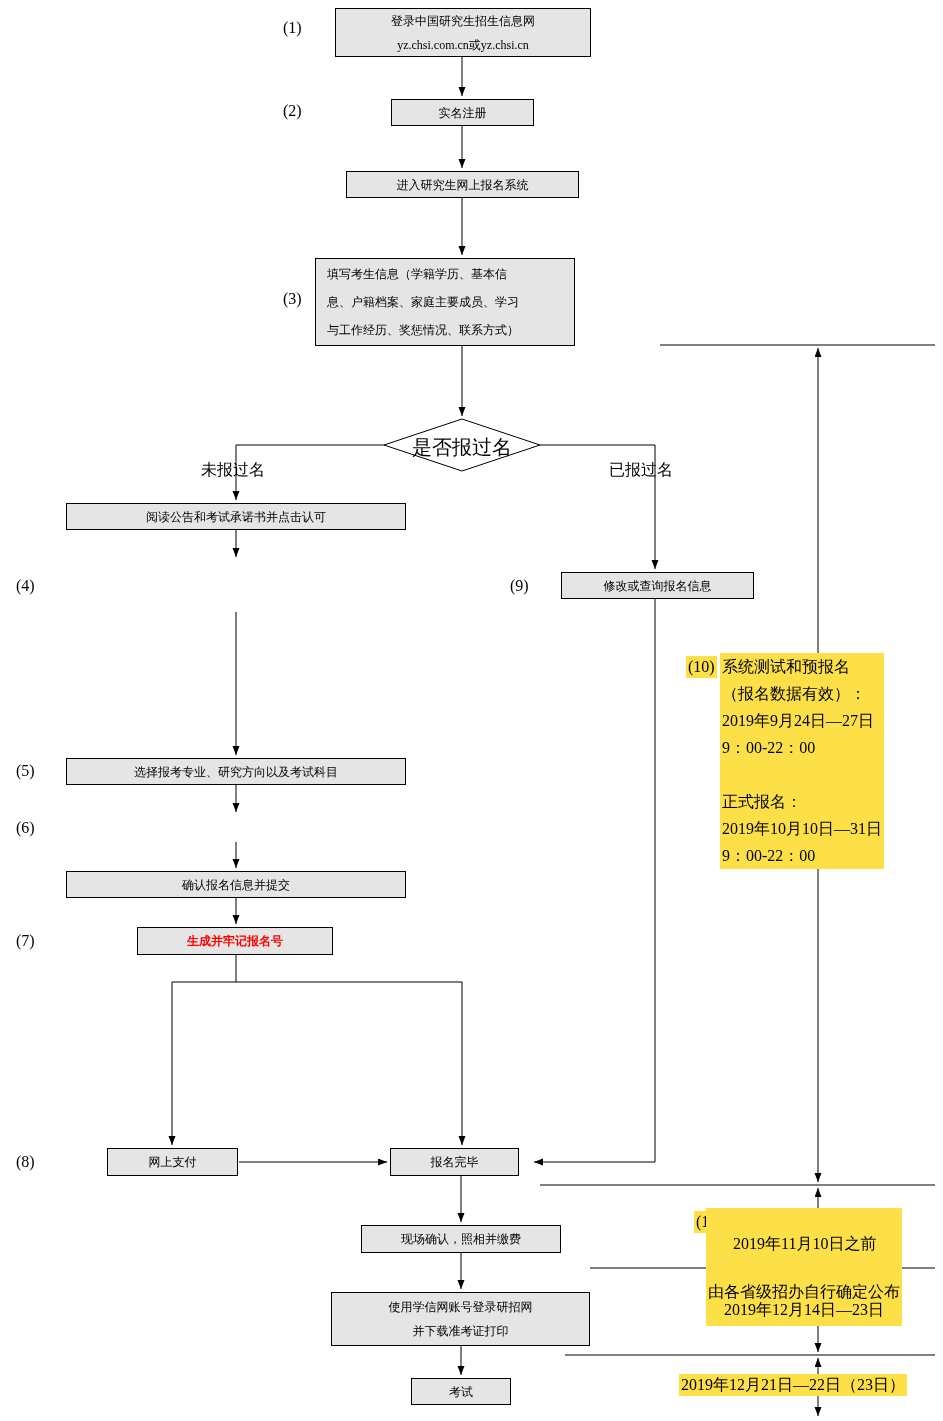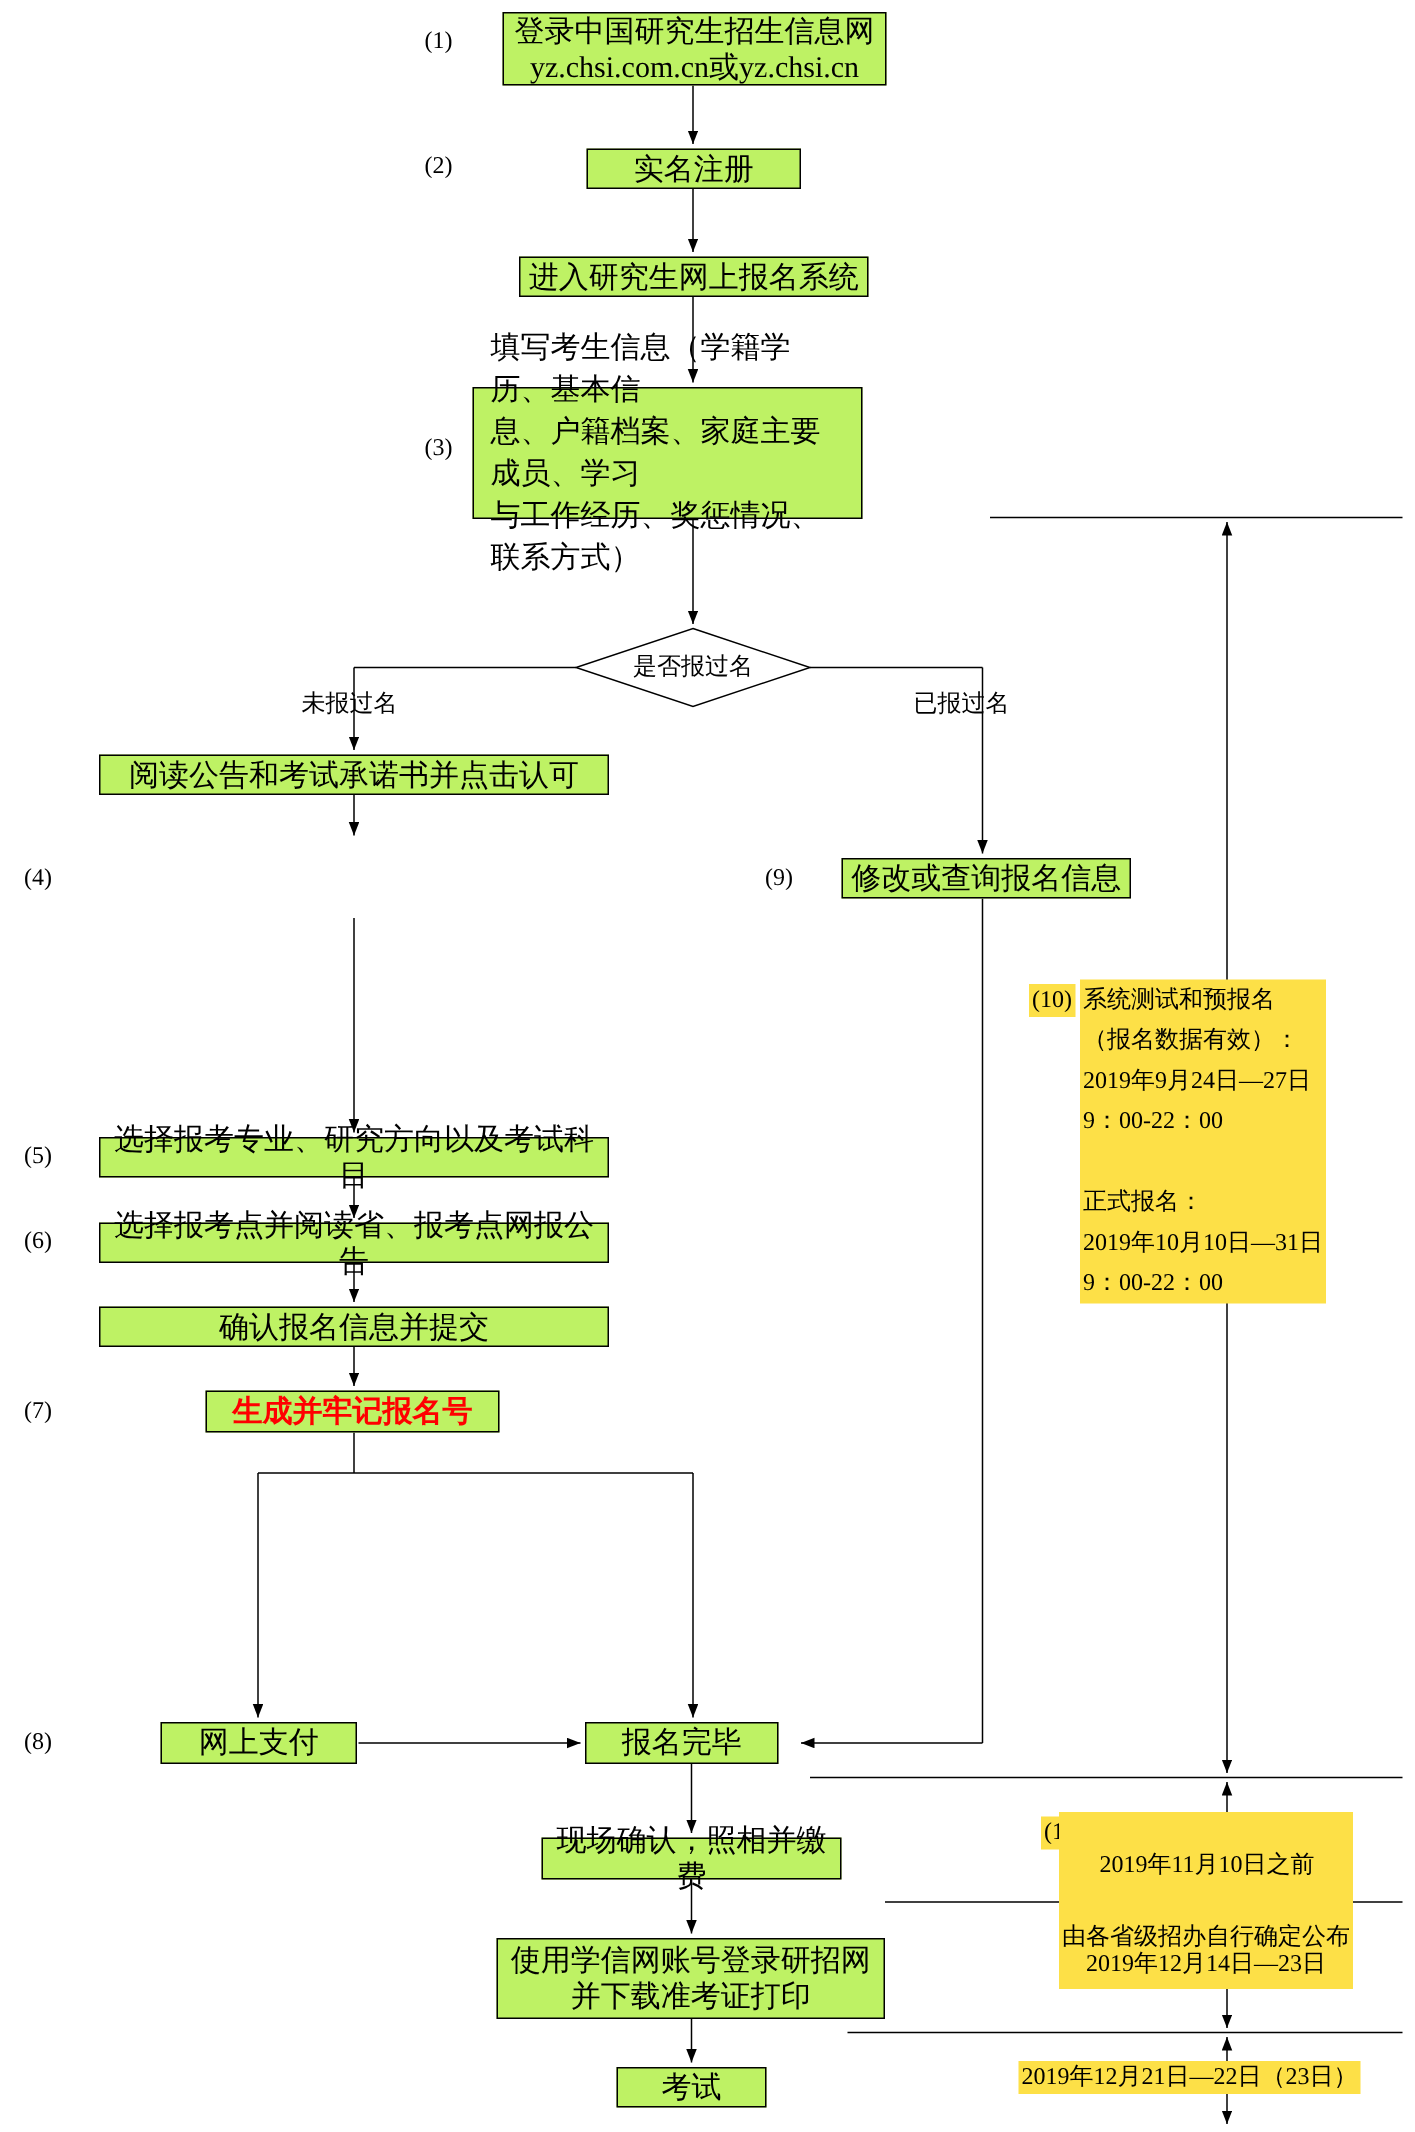--- a/index.html
+++ b/index.html
@@ -10,26 +10,26 @@
     background: #fff;
     font-family: "Liberation Serif", "DejaVu Serif", serif;
     color: #000;
     overflow: hidden;
   }
   #connector-svg { position: absolute; left: 0; top: 0; z-index: 1; }
   .box {
     position: absolute;
     box-sizing: border-box;
     border: 1px solid #000;
-    background: #bef264;
+    background: #e5e5e5;
     display: flex;
     align-items: center;
     justify-content: center;
     text-align: center;
-    font-size: 20px;
+    font-size: 12px;
     line-height: 24px;
     white-space: pre-line;
     z-index: 2;
   }
   .box.align-left {
     text-align: left;
     justify-content: flex-start;
     padding: 0 8px 0 11px;
     line-height: 28px;
   }
@@ -39,21 +39,21 @@
     font-size: 16px;
     line-height: 22px;
     z-index: 2;
     white-space: pre-line;
   }
   .mask { background: #fde047; padding: 0 2px; }
   .ann-block { line-height: 27px; }
   .decision-label {
     position: absolute;
     z-index: 2;
-    font-size: 16px;
+    font-size: 20px;
     text-align: center;
     background: transparent;
   }
   .a11-line1 { padding-left: 25px; }
 </style>
 </head>
 <body>
 
 <div id="flow-canvas">
 
@@ -106,21 +106,20 @@
 yz.chsi.com.cn或yz.chsi.cn</div>
   <div class="box" style="left:391px;top:99px;width:143px;height:27px;">实名注册</div>
   <div class="box" style="left:346px;top:171px;width:233px;height:27px;">进入研究生网上报名系统</div>
   <div class="box align-left" style="left:315px;top:258px;width:260px;height:88px;">填写考生信息（学籍学历、基本信
 息、户籍档案、家庭主要成员、学习
 与工作经历、奖惩情况、联系方式）</div>
   <div class="decision-label" style="left:385px;top:434px;width:154px;">是否报过名</div>
   <div class="box" style="left:66px;top:503px;width:340px;height:27px;">阅读公告和考试承诺书并点击认可</div>
   <div class="box" style="left:561px;top:572px;width:193px;height:27px;">修改或查询报名信息</div>
   <div class="box" style="left:66px;top:758px;width:340px;height:27px;">选择报考专业、研究方向以及考试科目</div>
-  <div class="box" style="left:66px;top:815px;width:340px;height:27px;">选择报考点并阅读省、报考点网报公告</div>
   <div class="box" style="left:66px;top:871px;width:340px;height:27px;">确认报名信息并提交</div>
   <div class="box red-text" style="left:137px;top:927px;width:196px;height:28px;">生成并牢记报名号</div>
   <div class="box" style="left:107px;top:1148px;width:131px;height:28px;">网上支付</div>
   <div class="box" style="left:390px;top:1148px;width:129px;height:28px;">报名完毕</div>
   <div class="box" style="left:361px;top:1225px;width:200px;height:28px;">现场确认，照相并缴费</div>
   <div class="box" style="left:331px;top:1292px;width:259px;height:54px;">使用学信网账号登录研招网
 并下载准考证打印</div>
   <div class="box" style="left:411px;top:1378px;width:100px;height:27px;">考试</div>
 
   <span class="branch" style="left:201px;top:459px;">未报过名</span>

